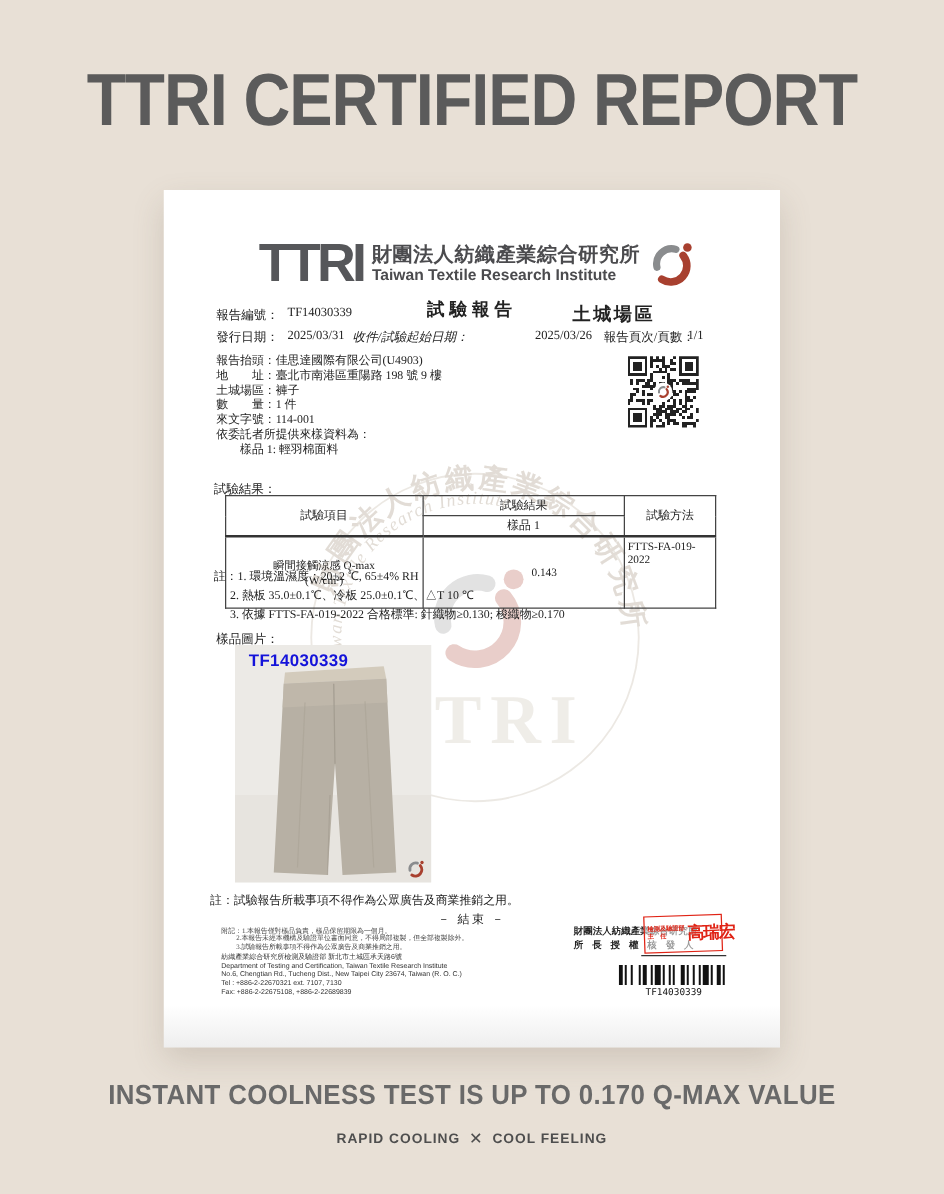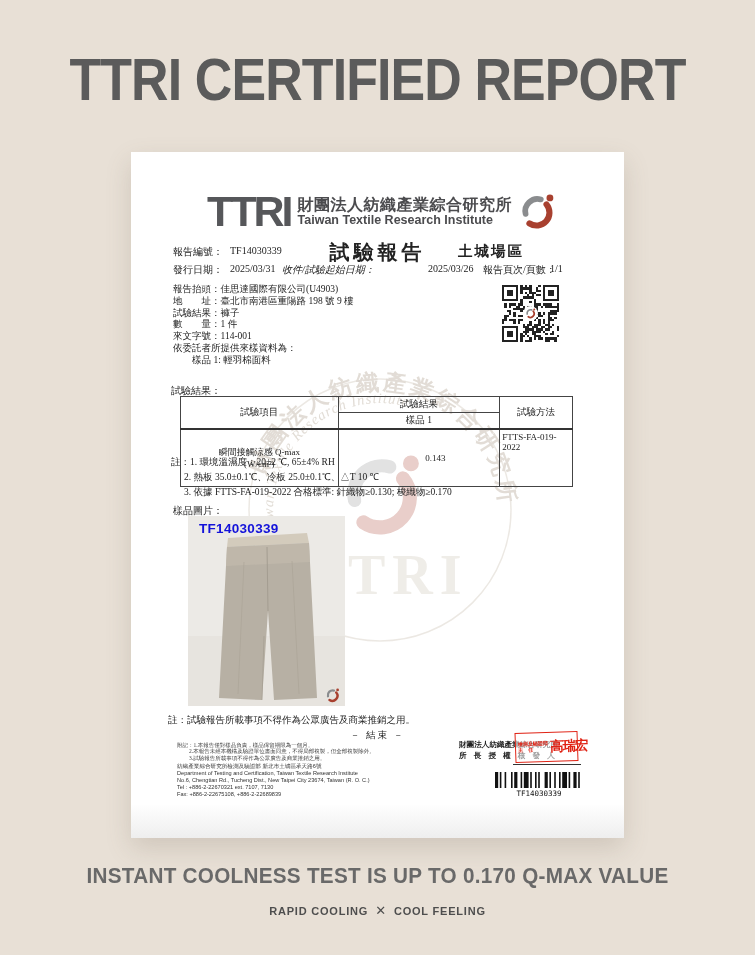--- a/index.html
+++ b/index.html
@@ -34,21 +34,21 @@
   .logo-ttri { font-family:"Liberation Sans", sans-serif; font-weight:800; font-size:43px;
     letter-spacing:-3px; color:#56575a; line-height:1; }
   .logo-org { margin-left:7px; font-family:"Liberation Sans", sans-serif; color:#4b4b4e; }
   .org-zh { font-size:16px; font-weight:700; letter-spacing:.5px; line-height:17px; }
   .org-en { font-size:12.5px; font-weight:700; line-height:14px; }
   .logo-mark { margin-left:6px; width:38px; height:38px; }
 
   
   .h-label { position:absolute; font-size:10px; color:#222; }
   .p-rnl { left:42px; top:93px; }  .p-rn { left:99px; top:93px; }
-  .p-title { left:0; top:87px; width:493px; text-align:center; font-size:20px; font-weight:700; letter-spacing:4px; }
+  .p-title { left:0; top:87px; width:493px; text-align:center; font-size:14px; font-weight:700; letter-spacing:4px; }
   .p-site { left:327px; top:90px; font-size:14.5px; font-weight:700; letter-spacing:2px; }
   .p-il { left:42px; top:111px; } .p-id { left:99px; top:111px; }
   .p-rl { left:151px; top:111px;font-style:italic; } .p-rd { left:297px; top:111px; }
   .p-pl { left:352px; top:111px; } .p-pv { left:419px; top:111px; }
 
   
   .info { left:42px; top:132px; line-height:11.8px; font-size:9.5px; }
 
   
   .qr-box { left:371px; top:133px; width:57px; height:57px; }
@@ -155,21 +155,21 @@
     <span class="layer h-label p-il">發行日期：</span>
     <span class="layer h-label p-id">2025/03/31</span>
     <span class="layer h-label p-rl">收件/試驗起始日期：</span>
     <span class="layer h-label p-rd">2025/03/26</span>
     <span class="layer h-label p-pl">報告頁次/頁數：</span>
     <span class="layer h-label p-pv">1/1</span>
 
     <div class="layer info">
       <div>報告抬頭：佳思達國際有限公司(U4903)</div>
       <div>地　　址：臺北市南港區重陽路 198 號 9 樓</div>
-      <div>試驗結果：褲子</div>
+      <div>土城場區：褲子</div>
       <div>數　　量：1 件</div>
       <div>來文字號：114-001</div>
       <div>依委託者所提供來樣資料為：</div>
       <div>　　樣品 1: 輕羽棉面料</div>
     </div>
 
     <div class="layer qr-box">
       <svg id="qr" viewBox="0 0 25 25" shape-rendering="crispEdges">
           <rect x="0" y="15" width="1" height="1" fill="#222"></rect>
           <rect x="0" y="16" width="1" height="1" fill="#222"></rect>

